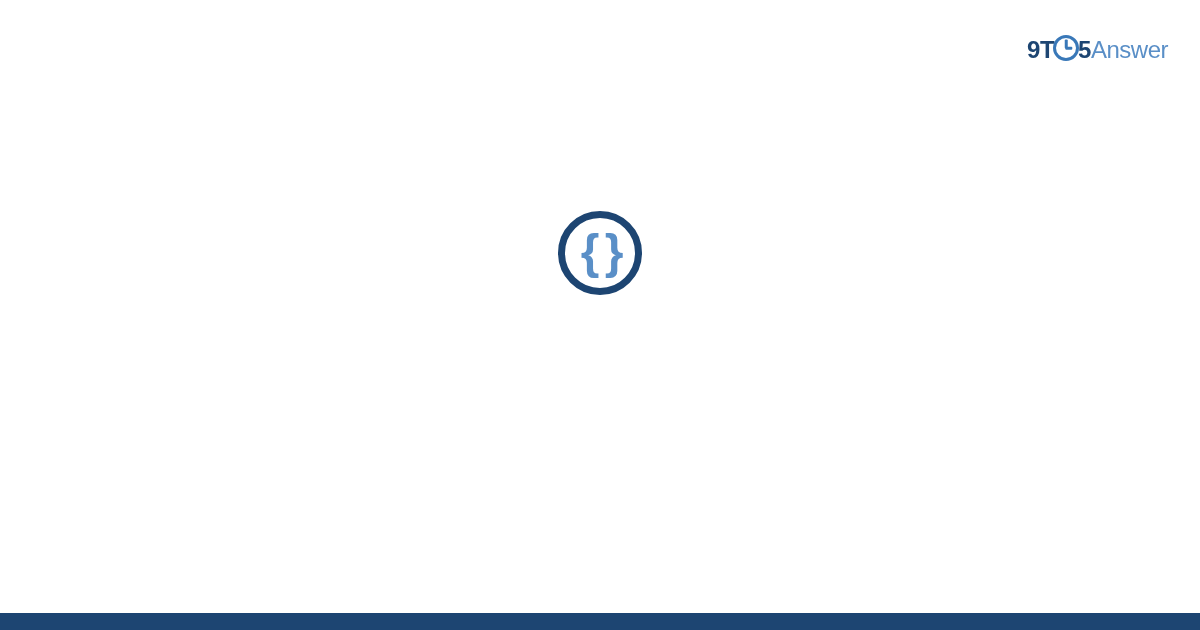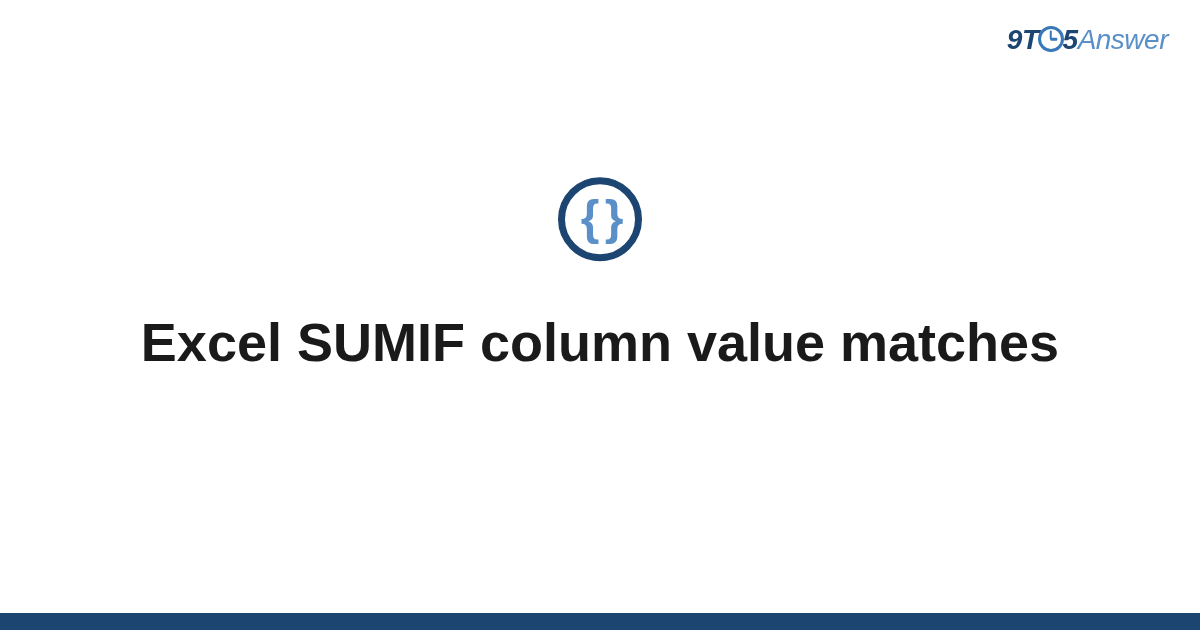--- a/index.html
+++ b/index.html
@@ -10,26 +10,25 @@
     body {
       width: 1200px;
       height: 630px;
       background: #ffffff;
       font-family: Arial, Helvetica, sans-serif;
       position: relative;
       overflow: hidden;
     }
     .logo-top {
       position: absolute;
-      top: 24px;
+      top: 35px;
       right: 32px;
-      font-size: 28px;
+      font-size: 24px;
       font-weight: bold;
       letter-spacing: -0.5px;
-      font-style: italic;
     }
     .logo-9t {
       color: #1d4572;
     }
     .logo-clock {
       display: inline-block;
       width: 26px;
       height: 26px;
       border: 3px solid #3978b8;
       border-radius: 50%;
@@ -113,16 +112,15 @@
 <body>
 
 <div class="logo-top">
   <span class="logo-9t">9T</span><span class="logo-clock"></span><span class="logo-5">5</span><span class="logo-answer">Answer</span>
 </div>
 
 <div class="center-content">
   <div class="icon-circle">
     <span class="icon-braces">{ }</span>
   </div>
-  <h1 class="title">Excel SUMIF column value matches</h1>
 </div>
 
 <div class="bottom-bar"></div>
 
 </body></html>

